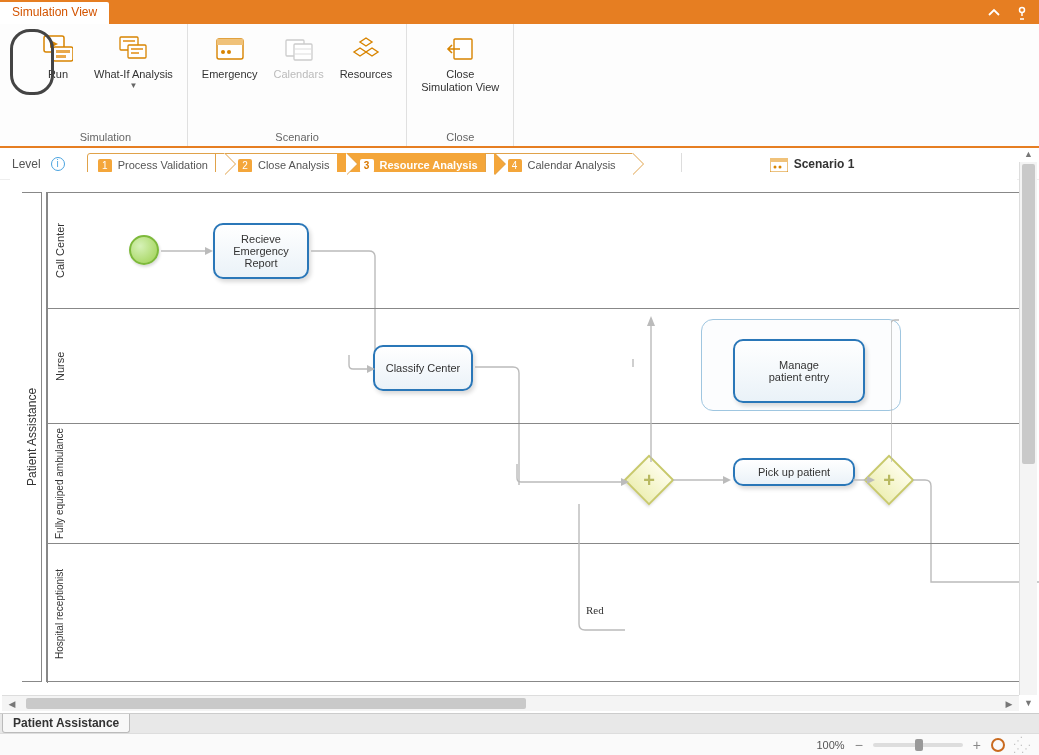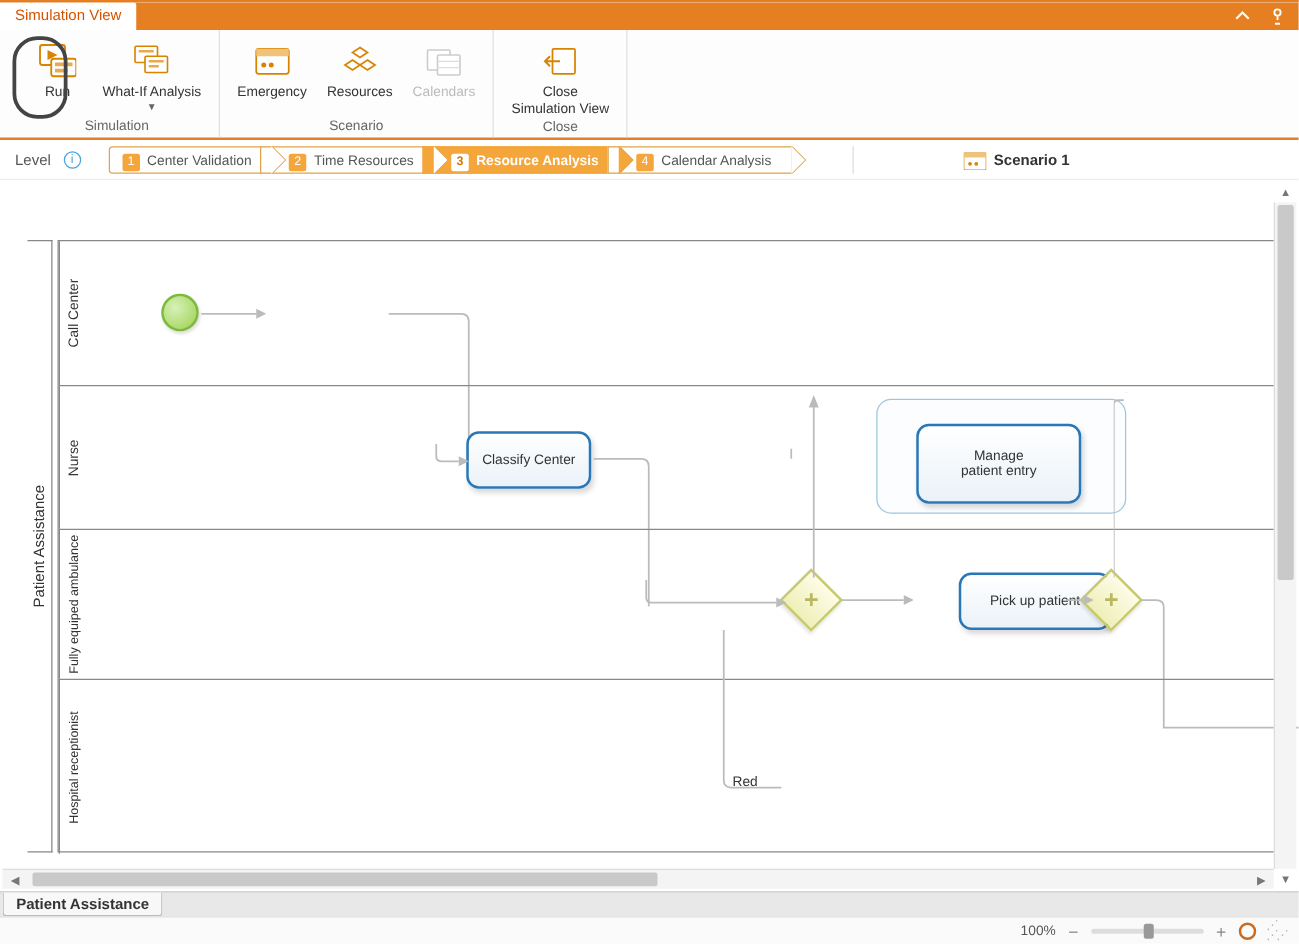--- a/index.html
+++ b/index.html
@@ -33,25 +33,25 @@
     display: flex;
     gap: 14px;
     align-items: center;
     padding-right: 10px;
     color: #fff;
   }
   .tabbar-right svg { display:block; }
 
   
   .ribbon {
-    height: 88px;
+    height: 124px;
     background: #fdfdfd;
     border-bottom: 2px solid #e67e22;
     display: flex;
-    padding-left: 12px;
+    padding-left: 24px;
   }
   .ribbon-group {
     display: flex;
     flex-direction: column;
     align-items: center;
     border-right: 1px solid #e0e0e0;
     padding: 4px 6px 0 6px;
     height: 100%;
   }
   .ribbon-buttons {
@@ -391,41 +391,41 @@
         <div class="icon-slot">
           <svg width="30" height="26" viewBox="0 0 30 26">
             <rect x="2" y="3" width="26" height="20" rx="2" fill="#fff" stroke="#d88400" stroke-width="1.4"></rect>
             <rect x="2" y="3" width="26" height="6" fill="#f0c27a"></rect>
             <circle cx="8" cy="16" r="2" fill="#d88400"></circle>
             <circle cx="14" cy="16" r="2" fill="#d88400"></circle>
           </svg>
         </div>
         <div class="lbl">Emergency</div>
       </div>
-      <div class="ribbon-btn">
-        <div class="icon-slot">
-          <svg width="28" height="26" viewBox="0 0 28 26">
-            <path d="M14 2 L20 6 L14 10 L8 6 Z" fill="none" stroke="#d88400" stroke-width="1.4"></path>
-            <path d="M8 12 L14 16 L8 20 L2 16 Z" fill="none" stroke="#d88400" stroke-width="1.4"></path>
-            <path d="M20 12 L26 16 L20 20 L14 16 Z" fill="none" stroke="#d88400" stroke-width="1.4"></path>
-          </svg>
-        </div>
-        <div class="lbl">Resources</div>
-      </div>
       <div class="ribbon-btn disabled">
         <div class="icon-slot">
           <svg width="30" height="26" viewBox="0 0 30 26">
             <rect x="2" y="4" width="18" height="16" rx="1" fill="#fff" stroke="#ccc" stroke-width="1.3"></rect>
             <rect x="10" y="8" width="18" height="16" rx="1" fill="#fff" stroke="#ccc" stroke-width="1.3"></rect>
             <line x1="10" y1="13" x2="28" y2="13" stroke="#ddd"></line>
             <line x1="10" y1="18" x2="28" y2="18" stroke="#ddd"></line>
           </svg>
         </div>
         <div class="lbl">Calendars</div>
       </div>
+      <div class="ribbon-btn">
+        <div class="icon-slot">
+          <svg width="28" height="26" viewBox="0 0 28 26">
+            <path d="M14 2 L20 6 L14 10 L8 6 Z" fill="none" stroke="#d88400" stroke-width="1.4"></path>
+            <path d="M8 12 L14 16 L8 20 L2 16 Z" fill="none" stroke="#d88400" stroke-width="1.4"></path>
+            <path d="M20 12 L26 16 L20 20 L14 16 Z" fill="none" stroke="#d88400" stroke-width="1.4"></path>
+          </svg>
+        </div>
+        <div class="lbl">Resources</div>
+      </div>
     </div>
     <div class="ribbon-group-label">Scenario</div>
   </div>
 
   <div class="ribbon-group">
     <div class="ribbon-buttons">
       <div class="ribbon-btn">
         <div class="icon-slot">
           <svg width="28" height="26" viewBox="0 0 28 26">
             <rect x="8" y="3" width="18" height="20" rx="1" fill="#fff" stroke="#d88400" stroke-width="1.4"></rect>
@@ -439,22 +439,22 @@
     <div class="ribbon-group-label">Close</div>
   </div>
 </div>
 
 <div class="run-highlight"></div>
 
 <div class="stepbar">
   <span class="level-label">Level</span>
   <span class="info-icon">i</span>
   <div class="steps" id="steps-container">
-      <div class="step"><span class="num">1</span><span>Center Validation</span></div>
-      <div class="step"><span class="num">2</span><span>Time Resources</span></div>
+      <div class="step"><span class="num">1</span><span>Process Validation</span></div>
+      <div class="step"><span class="num">2</span><span>Close Analysis</span></div>
       <div class="step active"><span class="num">3</span><span>Resource Analysis</span></div>
       <div class="step"><span class="num">4</span><span>Calendar Analysis</span></div>
     </div>
   <div style="width:1px;height:22px;background:#ddd;margin-left:40px;"></div>
   <div class="scenario-block">
     <span class="scenario-icon">
       <svg width="18" height="14" viewBox="0 0 18 14">
         <rect x="0" y="0" width="18" height="14" rx="1" fill="#fff" stroke="#d88400"></rect>
         <rect x="0" y="0" width="18" height="4" fill="#f0c27a"></rect>
         <circle cx="5" cy="9" r="1.5" fill="#d88400"></circle>
@@ -468,20 +468,23 @@
 <div class="canvas-wrap">
   <div class="canvas">
 
     <div class="pool-label">Patient Assistance</div>
     <div class="pool">
 
       <div class="lane" style="top:0;height:115px;">
         <div class="lane-label">Call Center</div>
         <div class="lane-content">
           <div class="start-event" style="left:58px;top:42px;"></div>
+          <div class="task" style="left:142px;top:30px;width:96px;height:56px;white-space:pre-line;">Recieve
+Emergency
+Report</div>
           <svg class="flow" style="left:88px;top:50px;width:56px;height:20px;">
             <line x1="2" y1="8" x2="46" y2="8"></line>
               <polygon class="arrowhead" points="46,4 54,8 46,12"></polygon>
           </svg>
           <svg class="flow" style="left:238px;top:55px;width:140px;height:130px;">
             <path d="M2 3 L60 3 Q66 3 66 9 L66 120"></path>
           </svg>
         </div>
       </div>
 
@@ -504,21 +507,21 @@
           <svg class="flow" style="left:560px;top:50px;width:80px;height:18px;">
             <path d="M2 8 L2 -70"></path>
           </svg>
         </div>
       </div>
 
       <div class="lane" style="top:230px;height:120px;">
         <div class="lane-label" style="font-size:10px;line-height:11px;">Fully equiped ambulance</div>
         <div class="lane-content">
           <div class="gateway" style="left:560px;top:38px;"></div>
-          <div class="task" style="left:696px;top:34px;width:122px;height:46px;text-align:center;">Pick up patient</div>
+          <div class="task" style="left:662px;top:34px;width:122px;height:28px;text-align:center;">Pick up patient</div>
           <div class="gateway" style="left:800px;top:38px;"></div>
 
           <svg class="flow" style="left:420px;top:40px;width:140px;height:30px;">
             <path d="M26 0 L26 14 Q26 18 30 18 L130 18"></path>
               <polygon class="arrowhead" points="130,14 138,18 130,22"></polygon>
           </svg>
           <svg class="flow" style="left:602px;top:48px;width:60px;height:20px;">
             <line x1="0" y1="8" x2="50" y2="8"></line>
               <polygon class="arrowhead" points="50,4 58,8 50,12"></polygon>
           </svg>
@@ -538,21 +541,21 @@
           </svg>
           <svg class="flow" style="left:820px;top:-110px;width:40px;height:150px;">
             <path d="M0 148 L0 10 Q0 6 4 6 L8 6"></path>
           </svg>
         </div>
       </div>
 
       <div class="lane" style="top:350px;height:140px;">
         <div class="lane-label" style="font-size:10px;line-height:11px;">Hospital receptionist</div>
         <div class="lane-content">
-          <div class="anno-text" style="left:515px;top:76px;">Red</div>
+          <div class="anno-text" style="left:515px;top:60px;font-family:Liberation Serif, serif;">Red</div>
           <svg class="flow" style="left:498px;top:-40px;width:60px;height:130px;">
             <path d="M10 0 L10 120 Q10 126 16 126 L56 126"></path>
           </svg>
           <div class="intermediate" style="left:954px;top:50px;"></div>
           <div class="handle" style="left:955px;top:40px;"></div>
           <div class="handle" style="left:955px;top:76px;"></div>
         </div>
       </div>
 
     </div>

